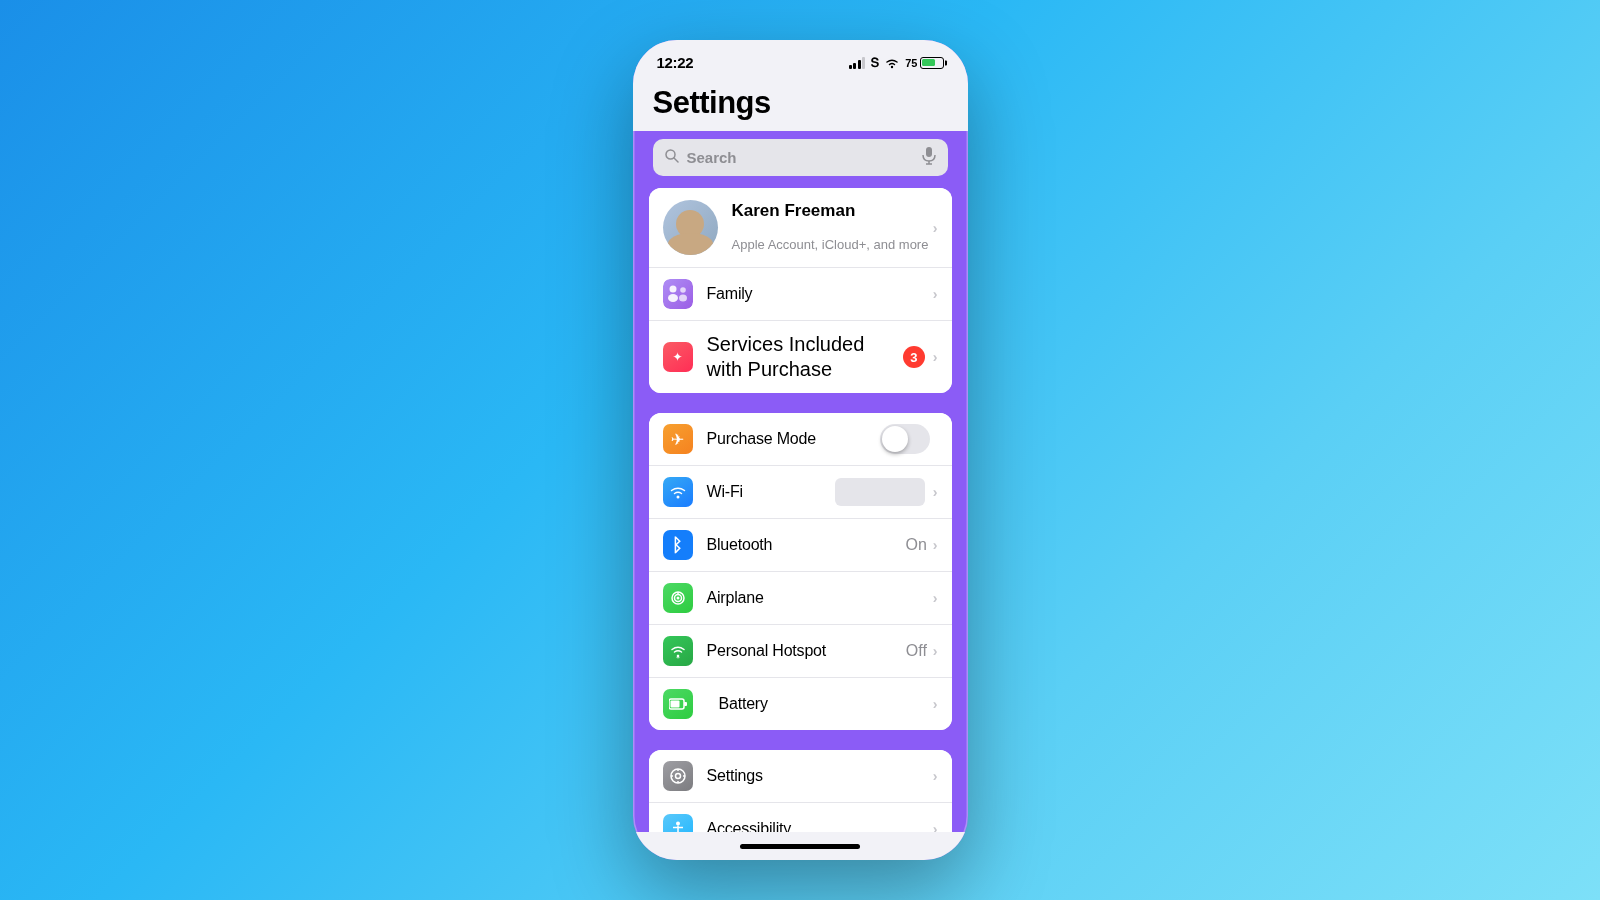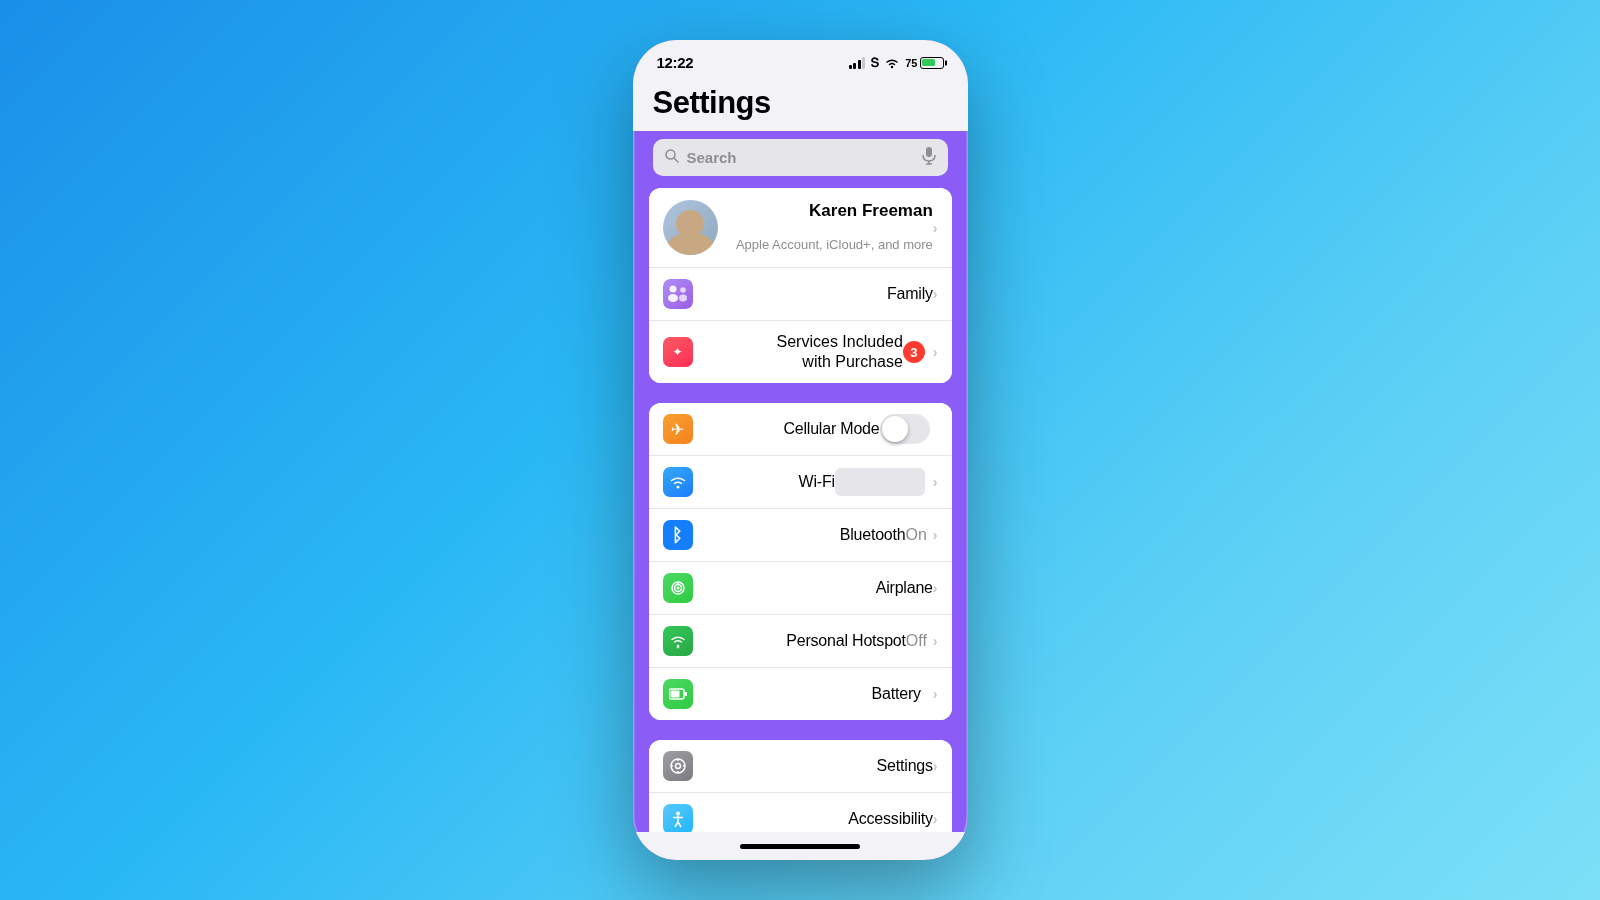--- a/index.html
+++ b/index.html
@@ -143,21 +143,20 @@
       color: #8e8e93;
       font-size: 14px;
     }
 
     
     .list-group {
       background: #fff;
       margin: 0 16px 20px;
       border-radius: 12px;
       overflow: hidden;
-      text-align: right;
     }
 
     .list-item {
       display: flex;
       align-items: center;
       padding: 11px 14px;
       background: #fff;
       border-bottom: 0.5px solid #e5e5ea;
       min-height: 50px;
       cursor: pointer;
@@ -294,21 +293,21 @@
       align-items: center;
       justify-content: center;
       font-size: 13px;
       font-weight: 700;
       color: #fff;
       margin-right: 8px;
     }
 
     .services-label {
       flex: 1;
-      font-size: 16px;
+      font-size: 20px;
       color: #000;
       line-height: 1.25;
     }
 
     
     .toggle {
       width: 50px;
       height: 30px;
       background: #e5e5ea;
       border-radius: 15px;
@@ -458,21 +457,21 @@
         <span class="services-label">Services Included<br>with Purchase</span>
         <div class="badge">3</div>
         <span class="chevron">›</span>
       </div>
     </div>
 
     <div class="list-group">
 
       <div class="list-item">
         <div class="app-icon icon-orange">✈</div>
-        <span class="item-label">Cellular Mode</span>
+        <span class="item-label">Purchase Mode</span>
         <div class="toggle">
           <div class="toggle-knob"></div>
         </div>
       </div>
 
       <div class="list-item">
         <div class="app-icon icon-blue">
           <svg width="18" height="14" viewBox="0 0 18 14" fill="none">
             <circle cx="9" cy="12" r="1.5" fill="#fff"></circle>
             <path d="M5.5 8.5 Q9 6 12.5 8.5" stroke="#fff" stroke-width="1.5" fill="none" stroke-linecap="round"></path>

